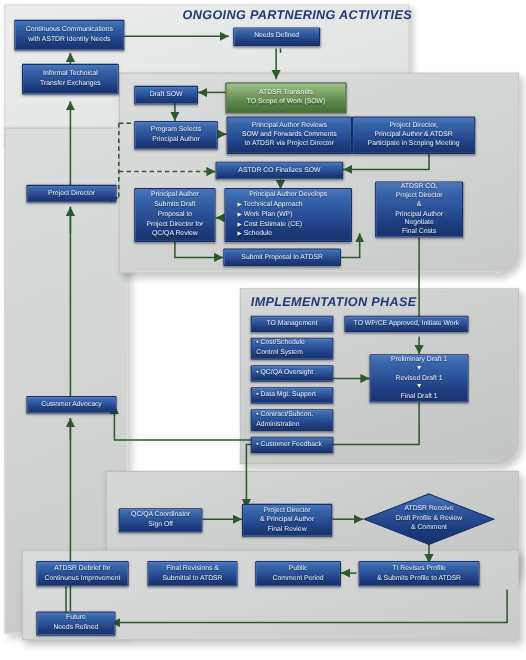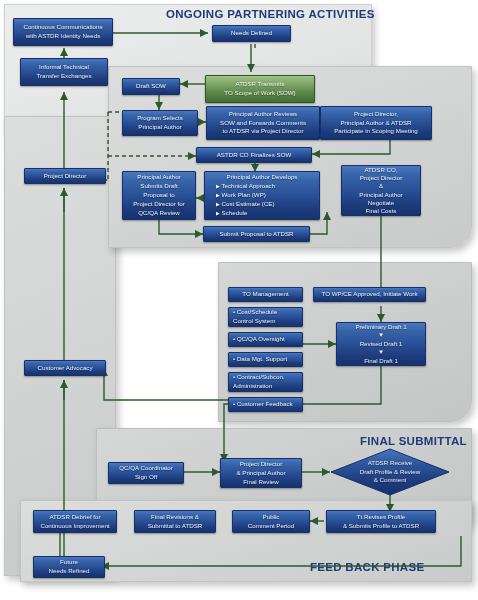--- a/index.html
+++ b/index.html
@@ -17,21 +17,21 @@
     border:1px solid #c2c3c3;
   }
   .panel-in{
     background:linear-gradient(160deg,#d6d7d7 0%,#cccdcd 50%,#c4c5c5 100%);
     border:1px solid #bdbebe;
   }
   .shadow{box-shadow:3px 4px 7px rgba(0,0,0,0.22);}
 
   .phase-title{
     position:absolute;color:#1f3a78;font-weight:bold;letter-spacing:.3px;
-    font-size:11px;white-space:nowrap;
+    font-size:11px;white-space:nowrap;font-style:italic;
   }
   .phase-title.big{font-size:11.5px;}
 
   
   .node{
     position:absolute;box-sizing:border-box;
     display:flex;align-items:center;justify-content:center;
     color:#f2f5fa;font-size:6.2px;line-height:1.45;text-align:center;
     border:1px solid #16306b;
     border-radius:1px;
@@ -71,22 +71,21 @@
 
   <div class="panel panel-mid shadow" style="left:108px;top:66px;width:364px;height:182px;border-radius:0 0 22px 0;"></div>
 
   <div class="panel panel-in shadow" style="left:218px;top:262px;width:254px;height:160px;border-radius:0 0 22px 0;"></div>
 
   <div class="panel panel-in shadow" style="left:96px;top:428px;width:376px;height:108px;border-radius:0 0 22px 0;"></div>
 
   <div class="panel panel-mid shadow" style="left:20px;top:500px;width:452px;height:82px;"></div>
 
   <div class="phase-title big" style="left:166px;top:8px;">ONGOING PARTNERING ACTIVITIES</div>
-  <div class="phase-title big" style="left:360px;top:435px;">FINAL SUBMITTAL</div>
-  <div class="phase-title big" style="left:310px;top:561px;">FEED BACK PHASE</div>
+  <div class="phase-title big" style="left:228px;top:269px;">IMPLEMENTATION PHASE</div>
 
   <svg class="lines" viewBox="0 0 478 600">
     <defs>
       <marker id="ah" markerWidth="7" markerHeight="7" refX="6" refY="3" orient="auto">
         <path d="M0,0 L6,3 L0,6 z" fill="#2c5a2c"></path>
       </marker>
     </defs>
     <g stroke="#2c5a2c" stroke-width="1.4" fill="none" marker-end="url(#ah)">
 
       <path d="M113,33 L208,33"></path>

